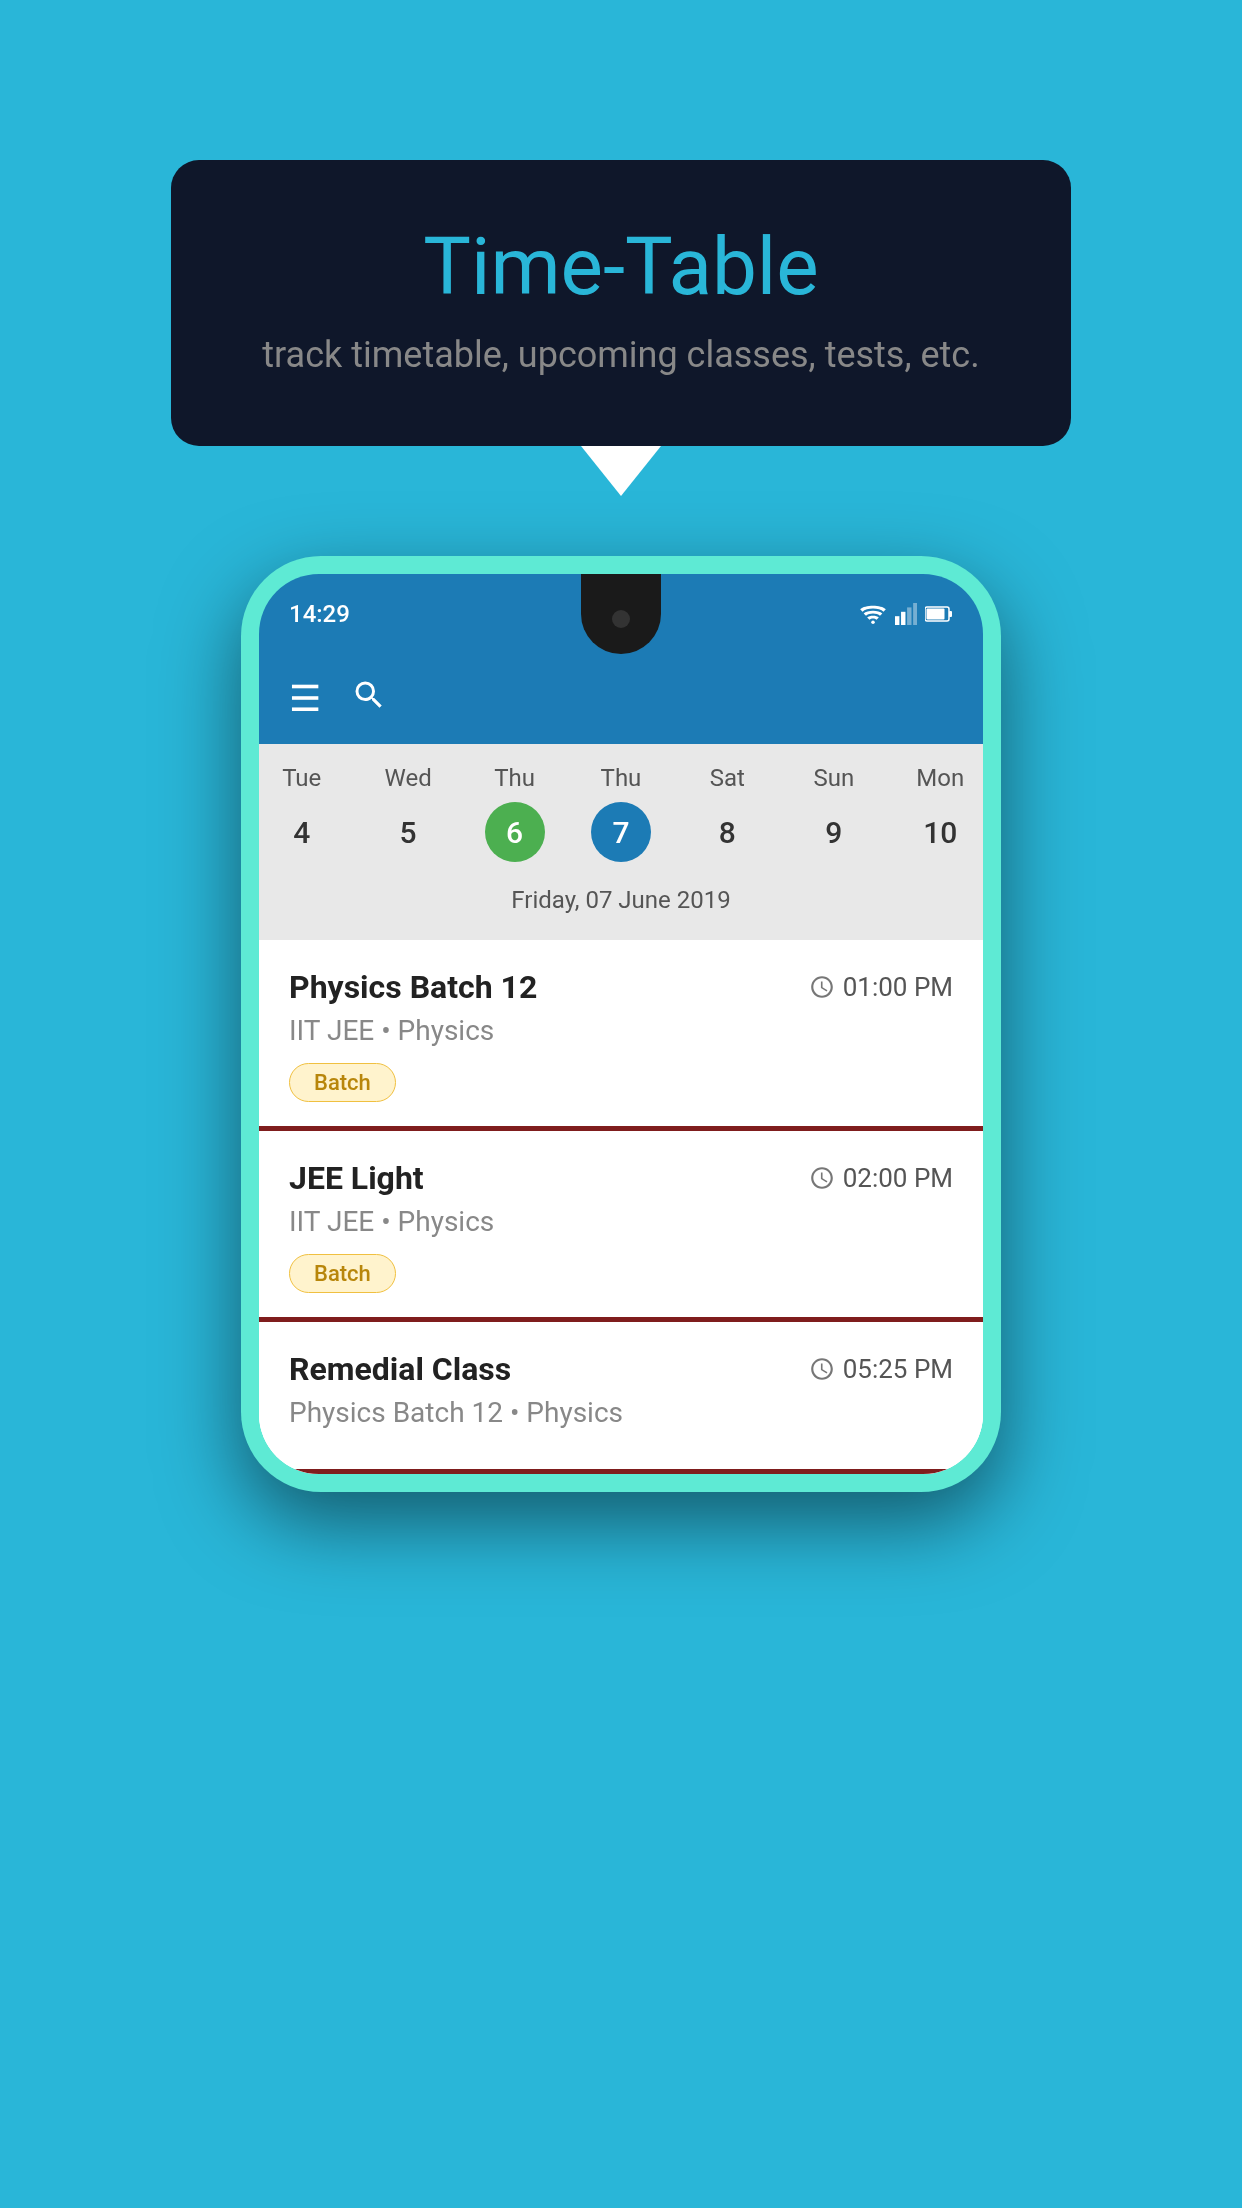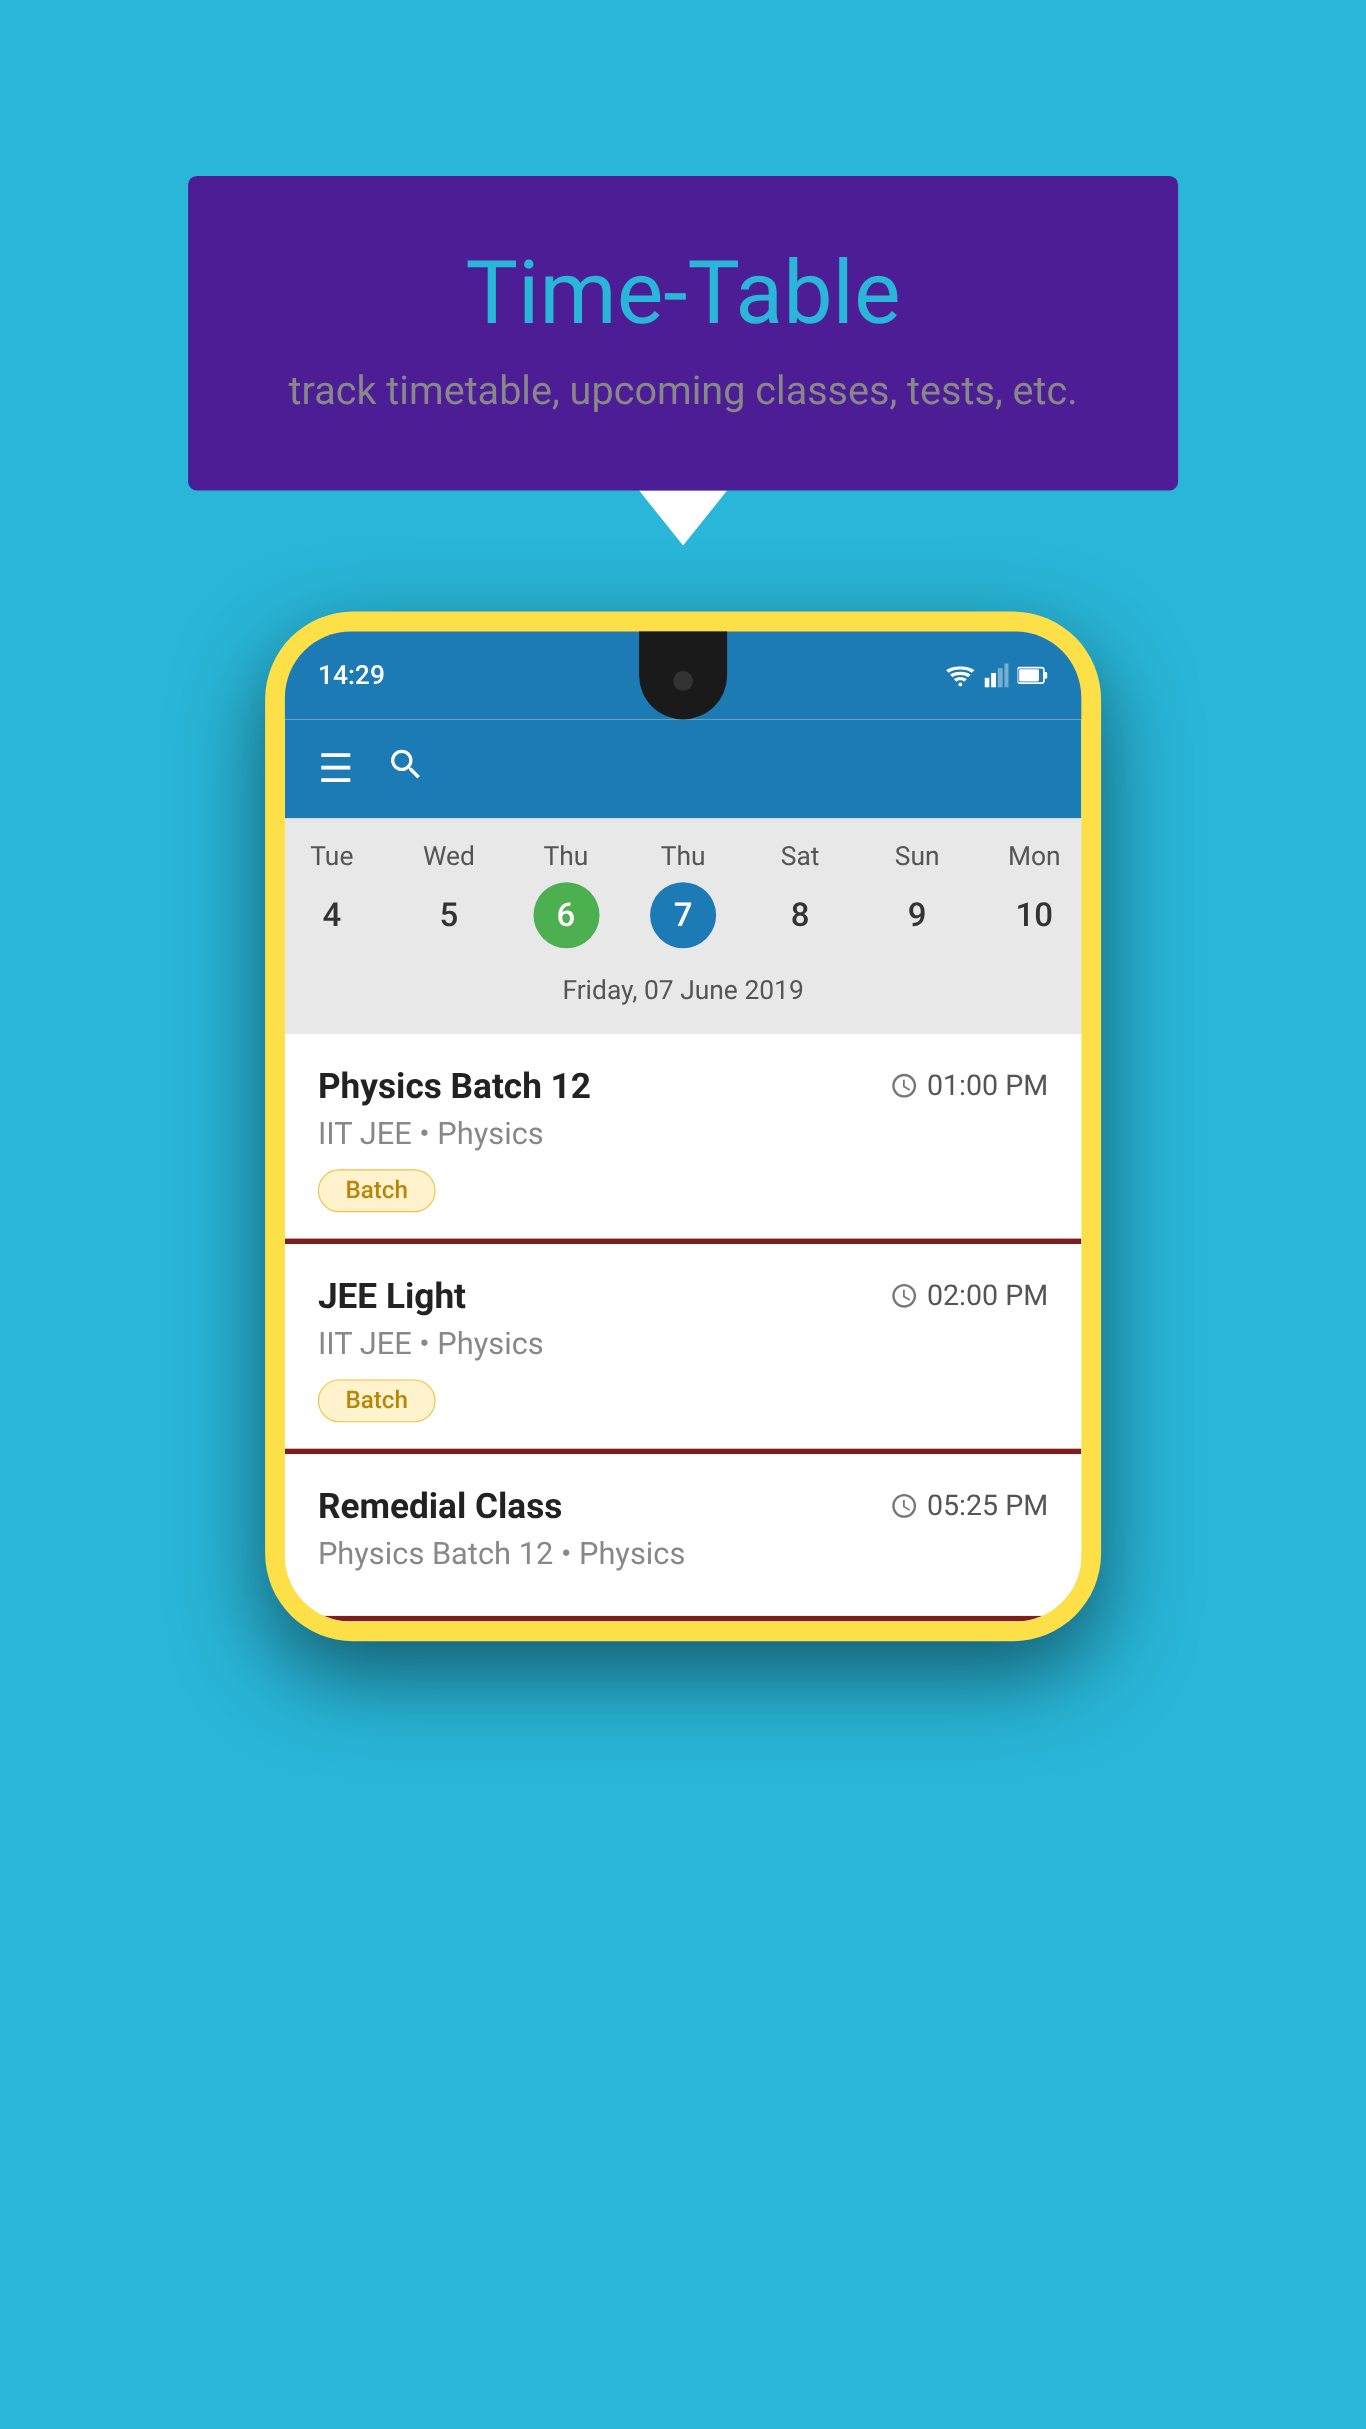--- a/index.html
+++ b/index.html
@@ -18,22 +18,22 @@
     
     .speech-bubble-container {
       margin-top: 160px;
       display: flex;
       flex-direction: column;
       align-items: center;
       width: 900px;
     }
 
     .speech-bubble {
-      background: #4c1d95;
-      border-radius: 8px;
+      background: #0f172a;
+      border-radius: 28px;
       padding: 60px 80px 70px;
       text-align: center;
       width: 100%;
       position: relative;
     }
 
     .speech-bubble-title {
       color: #29b6d8;
       font-size: 80px;
       font-weight: 400;
@@ -56,21 +56,21 @@
     }
 
     
     .phone-wrapper {
       margin-top: 60px;
       position: relative;
       width: 760px;
     }
 
     .phone-outer {
-      background: #fde047;
+      background: #5eead4;
       border-radius: 80px;
       padding: 18px;
       box-shadow: 0 30px 80px rgba(0,0,0,0.5);
       position: relative;
     }
 
     .phone-notch-bar {
       background: #1c7bb5;
       border-radius: 60px 60px 0 0;
       height: 80px;

